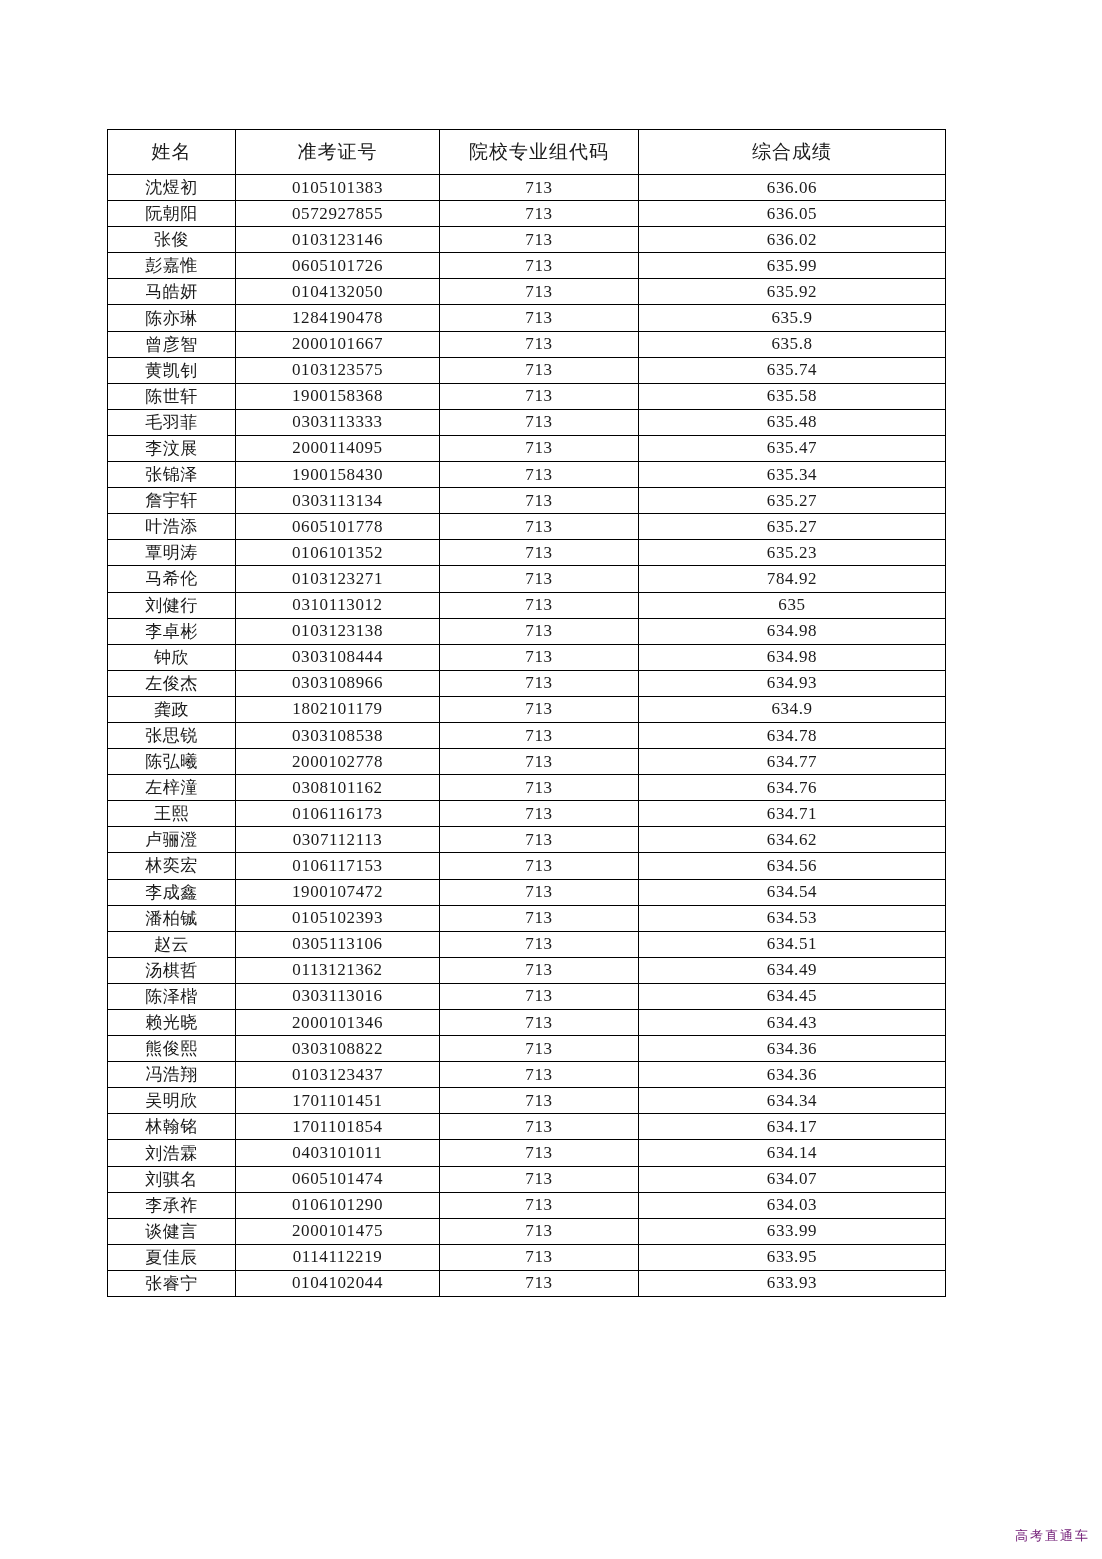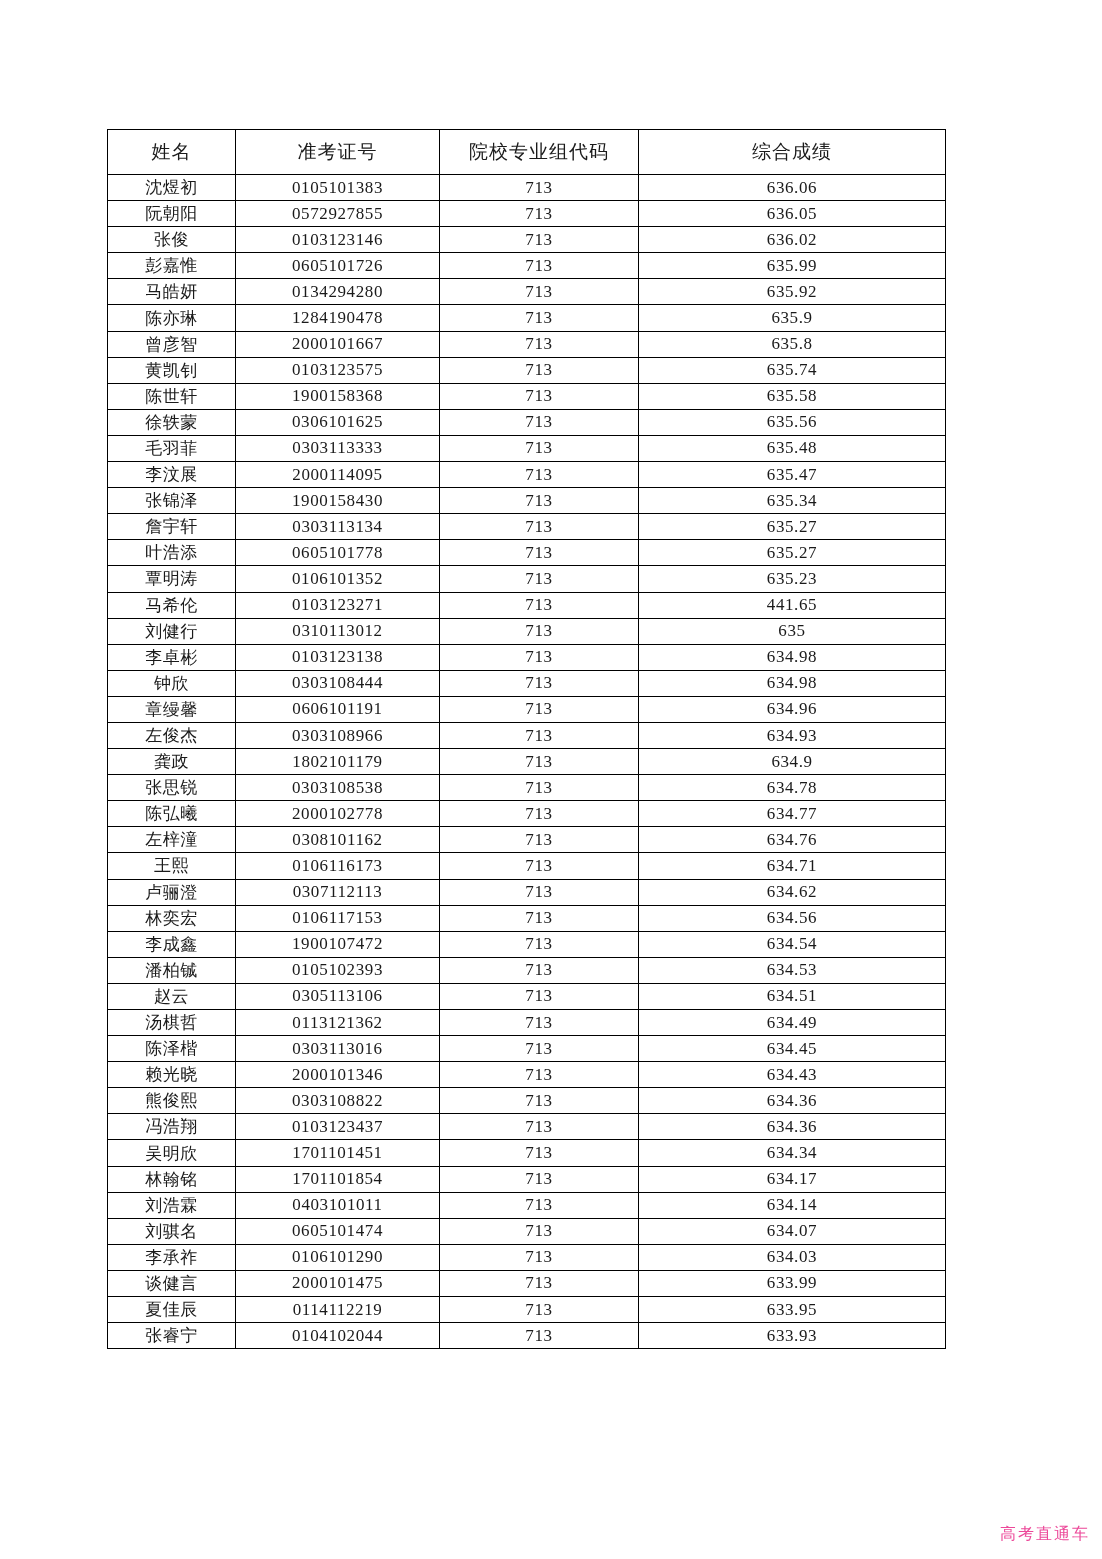--- a/index.html
+++ b/index.html
@@ -57,22 +57,22 @@
     letter-spacing: 0.5px;
   }
   .score-table tbody td.num-cell {
     font-size: 17px;
     letter-spacing: 0.6px;
   }
   .watermark {
     position: absolute;
     right: 12px;
     bottom: 14px;
-    font-size: 16px;
-    color: #ec4899;
+    font-size: 13px;
+    color: #701a75;
     letter-spacing: 2px;
     font-family: "Liberation Sans", "DejaVu Sans", sans-serif;
     user-select: none;
   }
 </style>
 </head>
 <body>
 
 <div class="page">
 
@@ -111,21 +111,21 @@
           <td class="num-cell">636.02</td>
         </tr>
         <tr>
           <td class="name-cell">彭嘉惟</td>
           <td class="num-cell">0605101726</td>
           <td class="num-cell">713</td>
           <td class="num-cell">635.99</td>
         </tr>
         <tr>
           <td class="name-cell">马皓妍</td>
-          <td class="num-cell">0134294280</td>
+          <td class="num-cell">0104132050</td>
           <td class="num-cell">713</td>
           <td class="num-cell">635.92</td>
         </tr>
         <tr>
           <td class="name-cell">陈亦琳</td>
           <td class="num-cell">1284190478</td>
           <td class="num-cell">713</td>
           <td class="num-cell">635.9</td>
         </tr>
         <tr>
@@ -140,26 +140,20 @@
           <td class="num-cell">713</td>
           <td class="num-cell">635.74</td>
         </tr>
         <tr>
           <td class="name-cell">陈世轩</td>
           <td class="num-cell">1900158368</td>
           <td class="num-cell">713</td>
           <td class="num-cell">635.58</td>
         </tr>
         <tr>
-          <td class="name-cell">徐轶蒙</td>
-          <td class="num-cell">0306101625</td>
-          <td class="num-cell">713</td>
-          <td class="num-cell">635.56</td>
-        </tr>
-        <tr>
           <td class="name-cell">毛羽菲</td>
           <td class="num-cell">0303113333</td>
           <td class="num-cell">713</td>
           <td class="num-cell">635.48</td>
         </tr>
         <tr>
           <td class="name-cell">李汶展</td>
           <td class="num-cell">2000114095</td>
           <td class="num-cell">713</td>
           <td class="num-cell">635.47</td>
@@ -185,47 +179,41 @@
         <tr>
           <td class="name-cell">覃明涛</td>
           <td class="num-cell">0106101352</td>
           <td class="num-cell">713</td>
           <td class="num-cell">635.23</td>
         </tr>
         <tr>
           <td class="name-cell">马希伦</td>
           <td class="num-cell">0103123271</td>
           <td class="num-cell">713</td>
-          <td class="num-cell">441.65</td>
+          <td class="num-cell">784.92</td>
         </tr>
         <tr>
           <td class="name-cell">刘健行</td>
           <td class="num-cell">0310113012</td>
           <td class="num-cell">713</td>
           <td class="num-cell">635</td>
         </tr>
         <tr>
           <td class="name-cell">李卓彬</td>
           <td class="num-cell">0103123138</td>
           <td class="num-cell">713</td>
           <td class="num-cell">634.98</td>
         </tr>
         <tr>
           <td class="name-cell">钟欣</td>
           <td class="num-cell">0303108444</td>
           <td class="num-cell">713</td>
           <td class="num-cell">634.98</td>
         </tr>
         <tr>
-          <td class="name-cell">章缦馨</td>
-          <td class="num-cell">0606101191</td>
-          <td class="num-cell">713</td>
-          <td class="num-cell">634.96</td>
-        </tr>
-        <tr>
           <td class="name-cell">左俊杰</td>
           <td class="num-cell">0303108966</td>
           <td class="num-cell">713</td>
           <td class="num-cell">634.93</td>
         </tr>
         <tr>
           <td class="name-cell">龚政</td>
           <td class="num-cell">1802101179</td>
           <td class="num-cell">713</td>
           <td class="num-cell">634.9</td>

